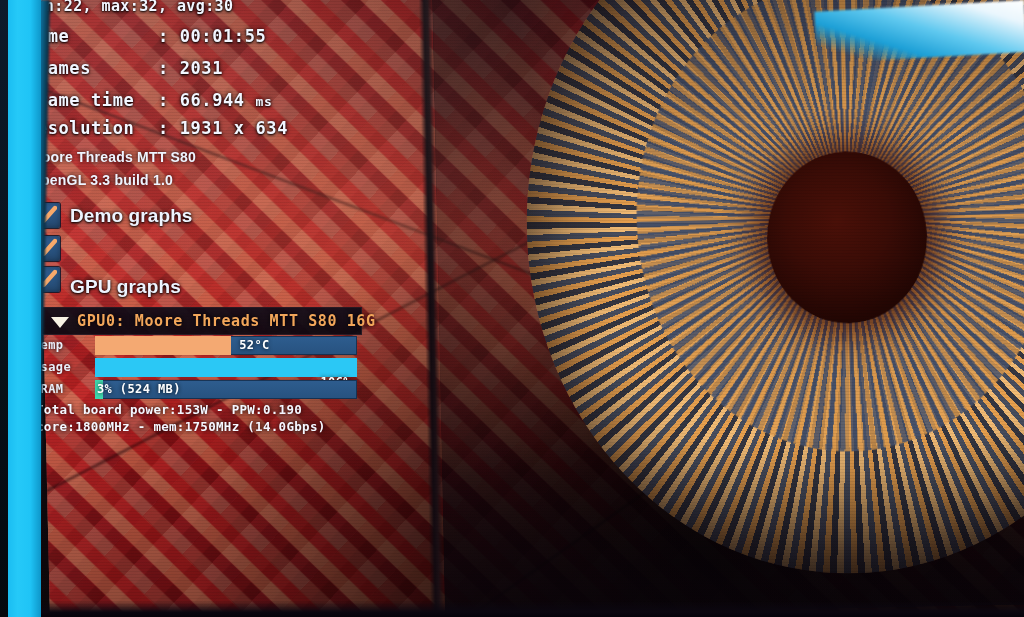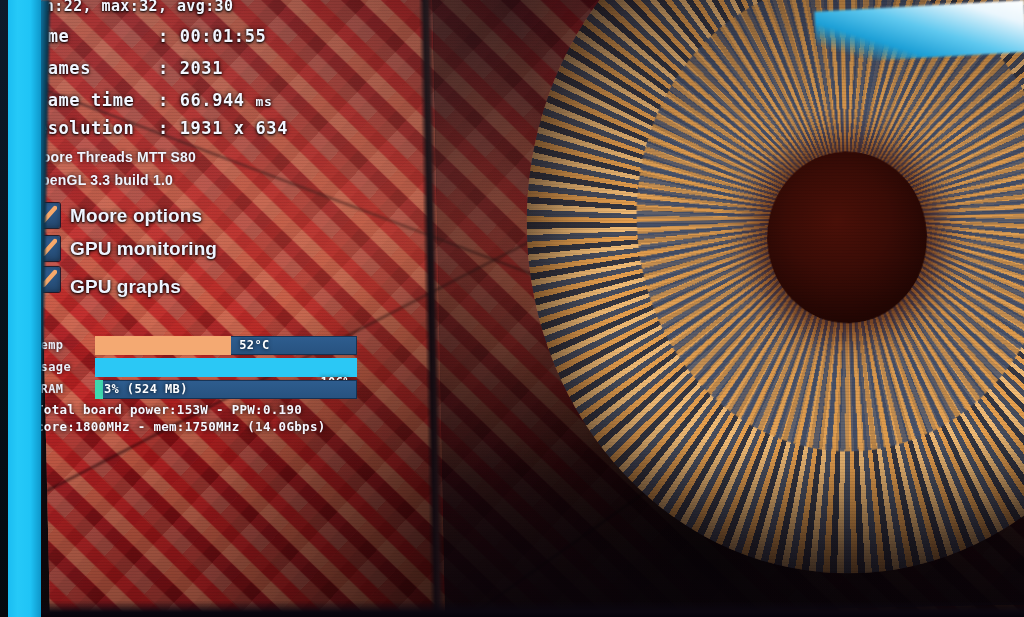--- a/index.html
+++ b/index.html
@@ -183,36 +183,39 @@
     <div class="hud-line statrow" id="r4"><span class="stat-k">Resolution</span><span>:</span> <span>1931 x 634</span></div>
 
     <div class="drv" id="d1">Moore Threads MTT S80</div>
     <div class="drv" id="d2">OpenGL 3.3 build 1.0</div>
 
     <div class="chk" id="c1">
       <svg width="21" height="20" viewBox="0 0 21 20">
           <path d="M2 10 L7.5 16 L19 3" stroke="#f6a96b" stroke-width="4.4" fill="none" stroke-linecap="round" stroke-linejoin="round"></path>
         </svg>
     </div>
-    <div class="chk-lab" id="l1">Moore options</div>
+    <div class="chk-lab" id="l1">Demo graphs</div>
 
     <div class="chk" id="c2">
       <svg width="21" height="20" viewBox="0 0 21 20">
           <path d="M2 10 L7.5 16 L19 3" stroke="#f6a96b" stroke-width="4.4" fill="none" stroke-linecap="round" stroke-linejoin="round"></path>
         </svg>
     </div>
-    <div class="chk-lab" id="l2">GPU monitoring</div>
 
     <div class="chk" id="c3">
       <svg width="21" height="20" viewBox="0 0 21 20">
           <path d="M2 10 L7.5 16 L19 3" stroke="#f6a96b" stroke-width="4.4" fill="none" stroke-linecap="round" stroke-linejoin="round"></path>
         </svg>
     </div>
     <div class="chk-lab" id="l3">GPU graphs</div>
 
+    <div id="gpuhdr">
+      <div id="gpu-caret"></div>
+      <div id="gpu-title">GPU0: Moore Threads MTT S80 16G</div>
+    </div>
 
     <div class="mrow" id="m1">
       <div class="mlab">temp</div>
       <div class="track">
         <div class="fill" id="f1" style="width: 136.24px; background: rgb(244, 169, 114);"></div>
         <div class="mval" id="v1" style="left: 144.24px;">52°C</div>
       </div>
     </div>
 
     <div class="mrow" id="m2">
@@ -220,21 +223,21 @@
       <div class="track">
         <div class="fill" id="f2" style="width: 262px; background: rgb(43, 200, 245);"></div>
         <div class="mval" id="v2" style="right: 6px; margin-top: 15px;">106%</div>
       </div>
     </div>
 
     <div class="mrow" id="m3">
       <div class="mlab">VRAM</div>
       <div class="track">
         <div class="fill" id="f3" style="width: 7.86px; background: rgb(63, 216, 174);"></div>
-        <div class="mval" id="v3" style="left: 9px;">3% (524 MB)</div>
+        <div class="mval" id="v3" style="left: 2px;">3% (524 MB)</div>
       </div>
     </div>
 
     <div class="pwr" id="p1">Total board power:153W - PPW:0.190</div>
     <div class="pwr" id="p2">core:1800MHz - mem:1750MHz (14.0Gbps)</div>
   </div>
 
   <div class="glare"></div>
   <div class="scan"></div>
 

